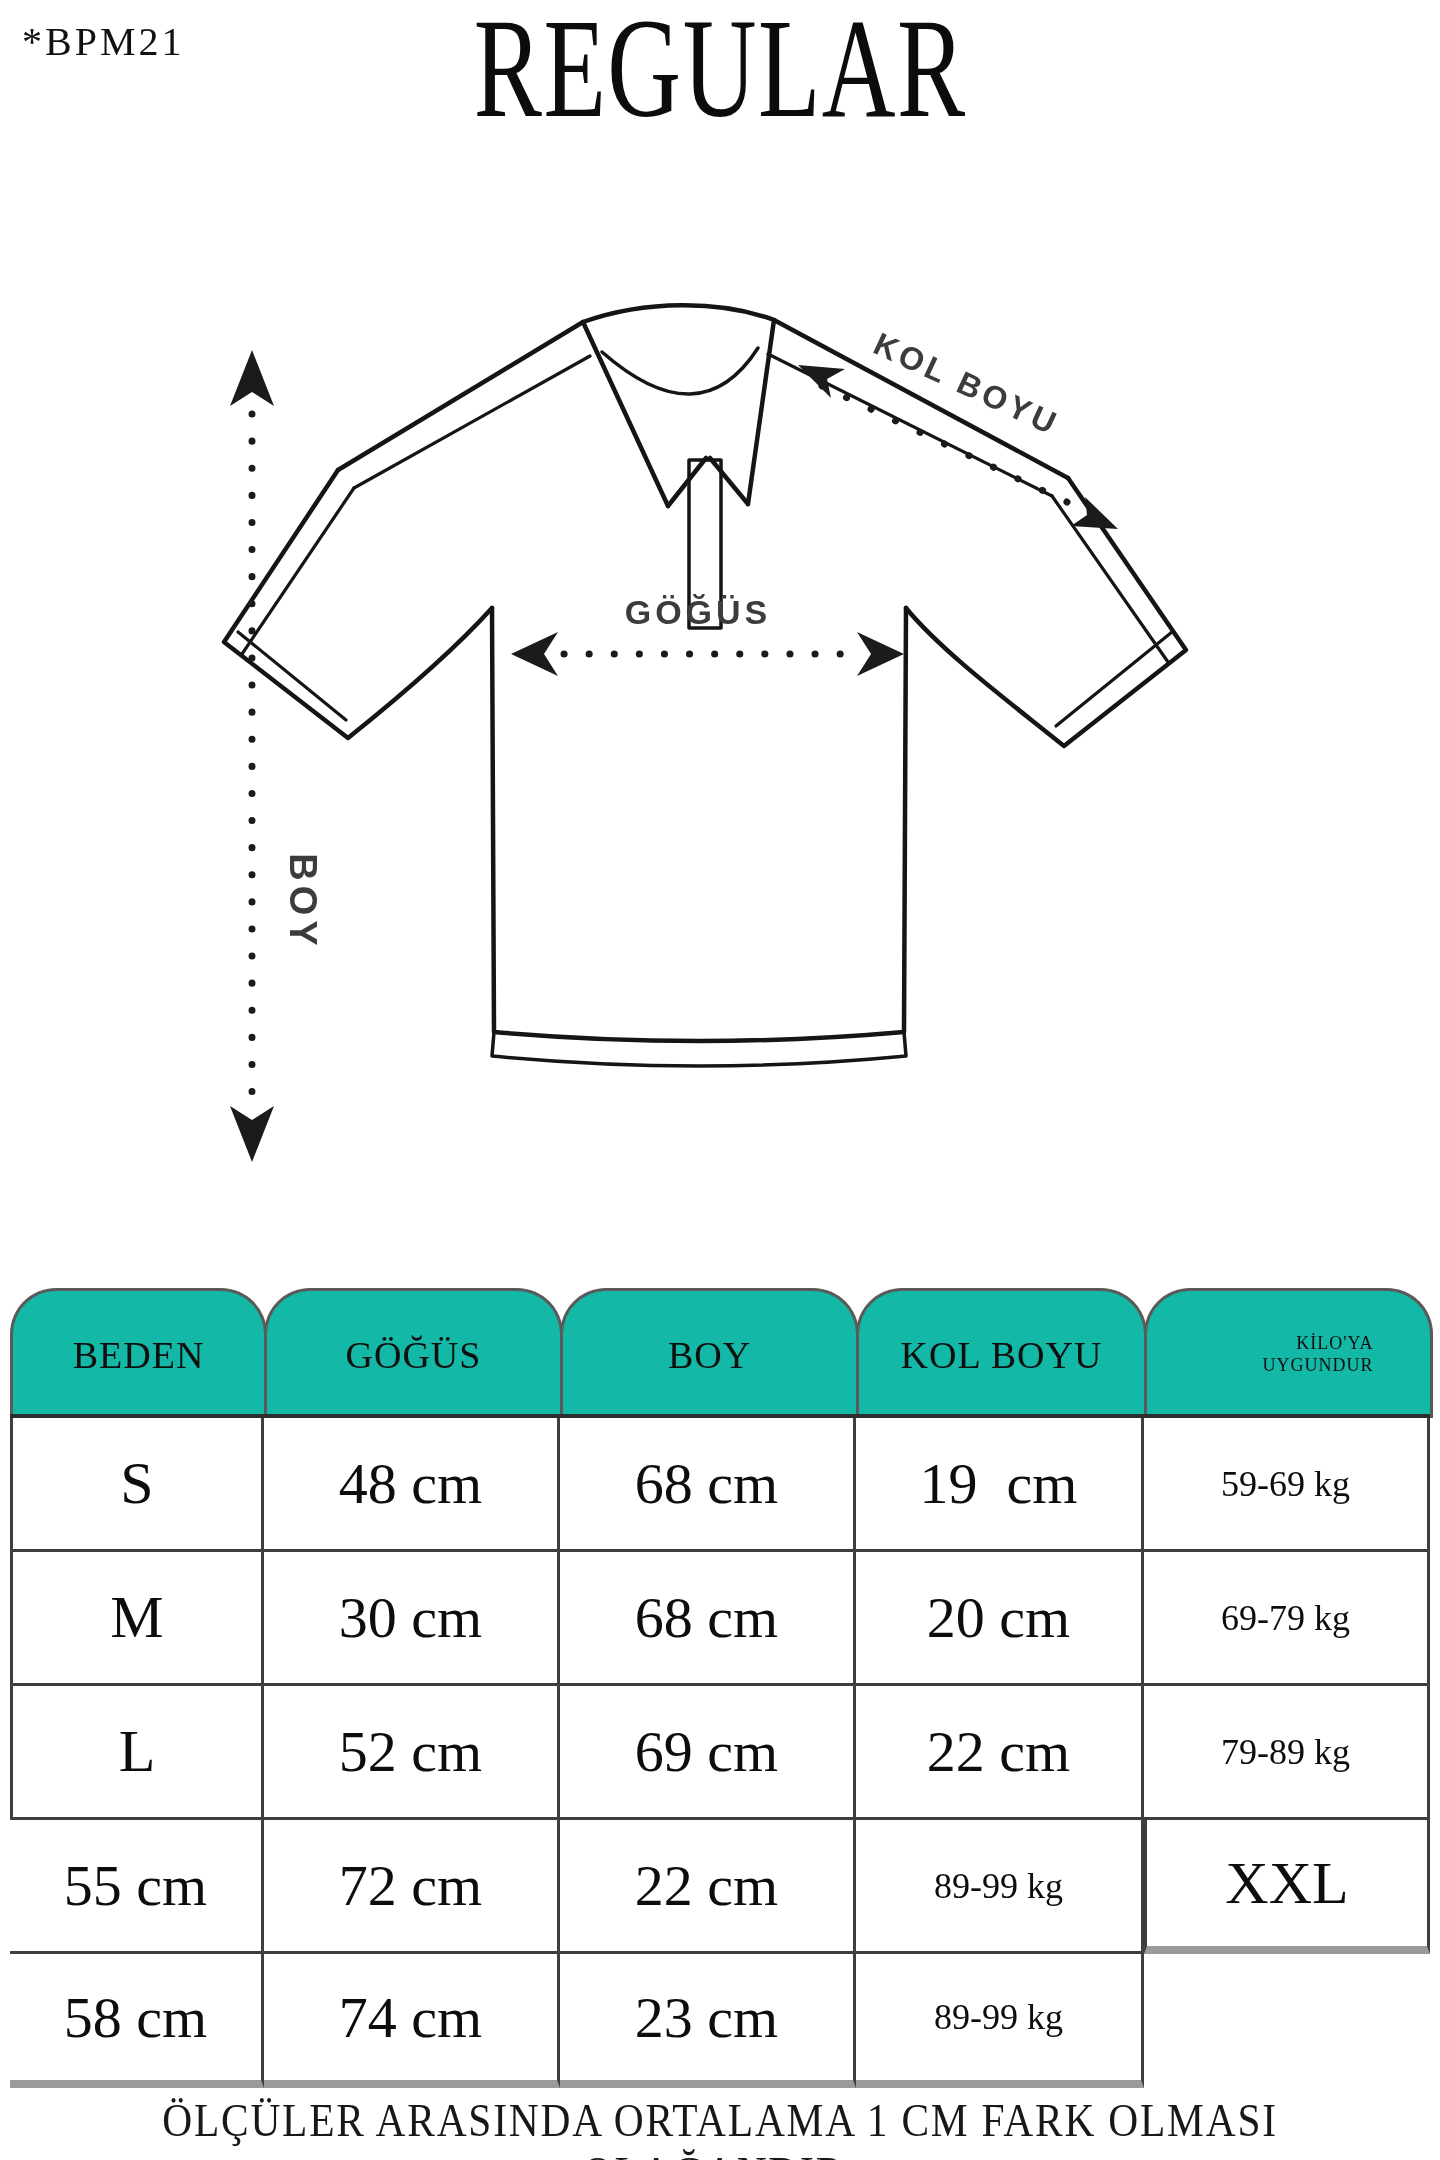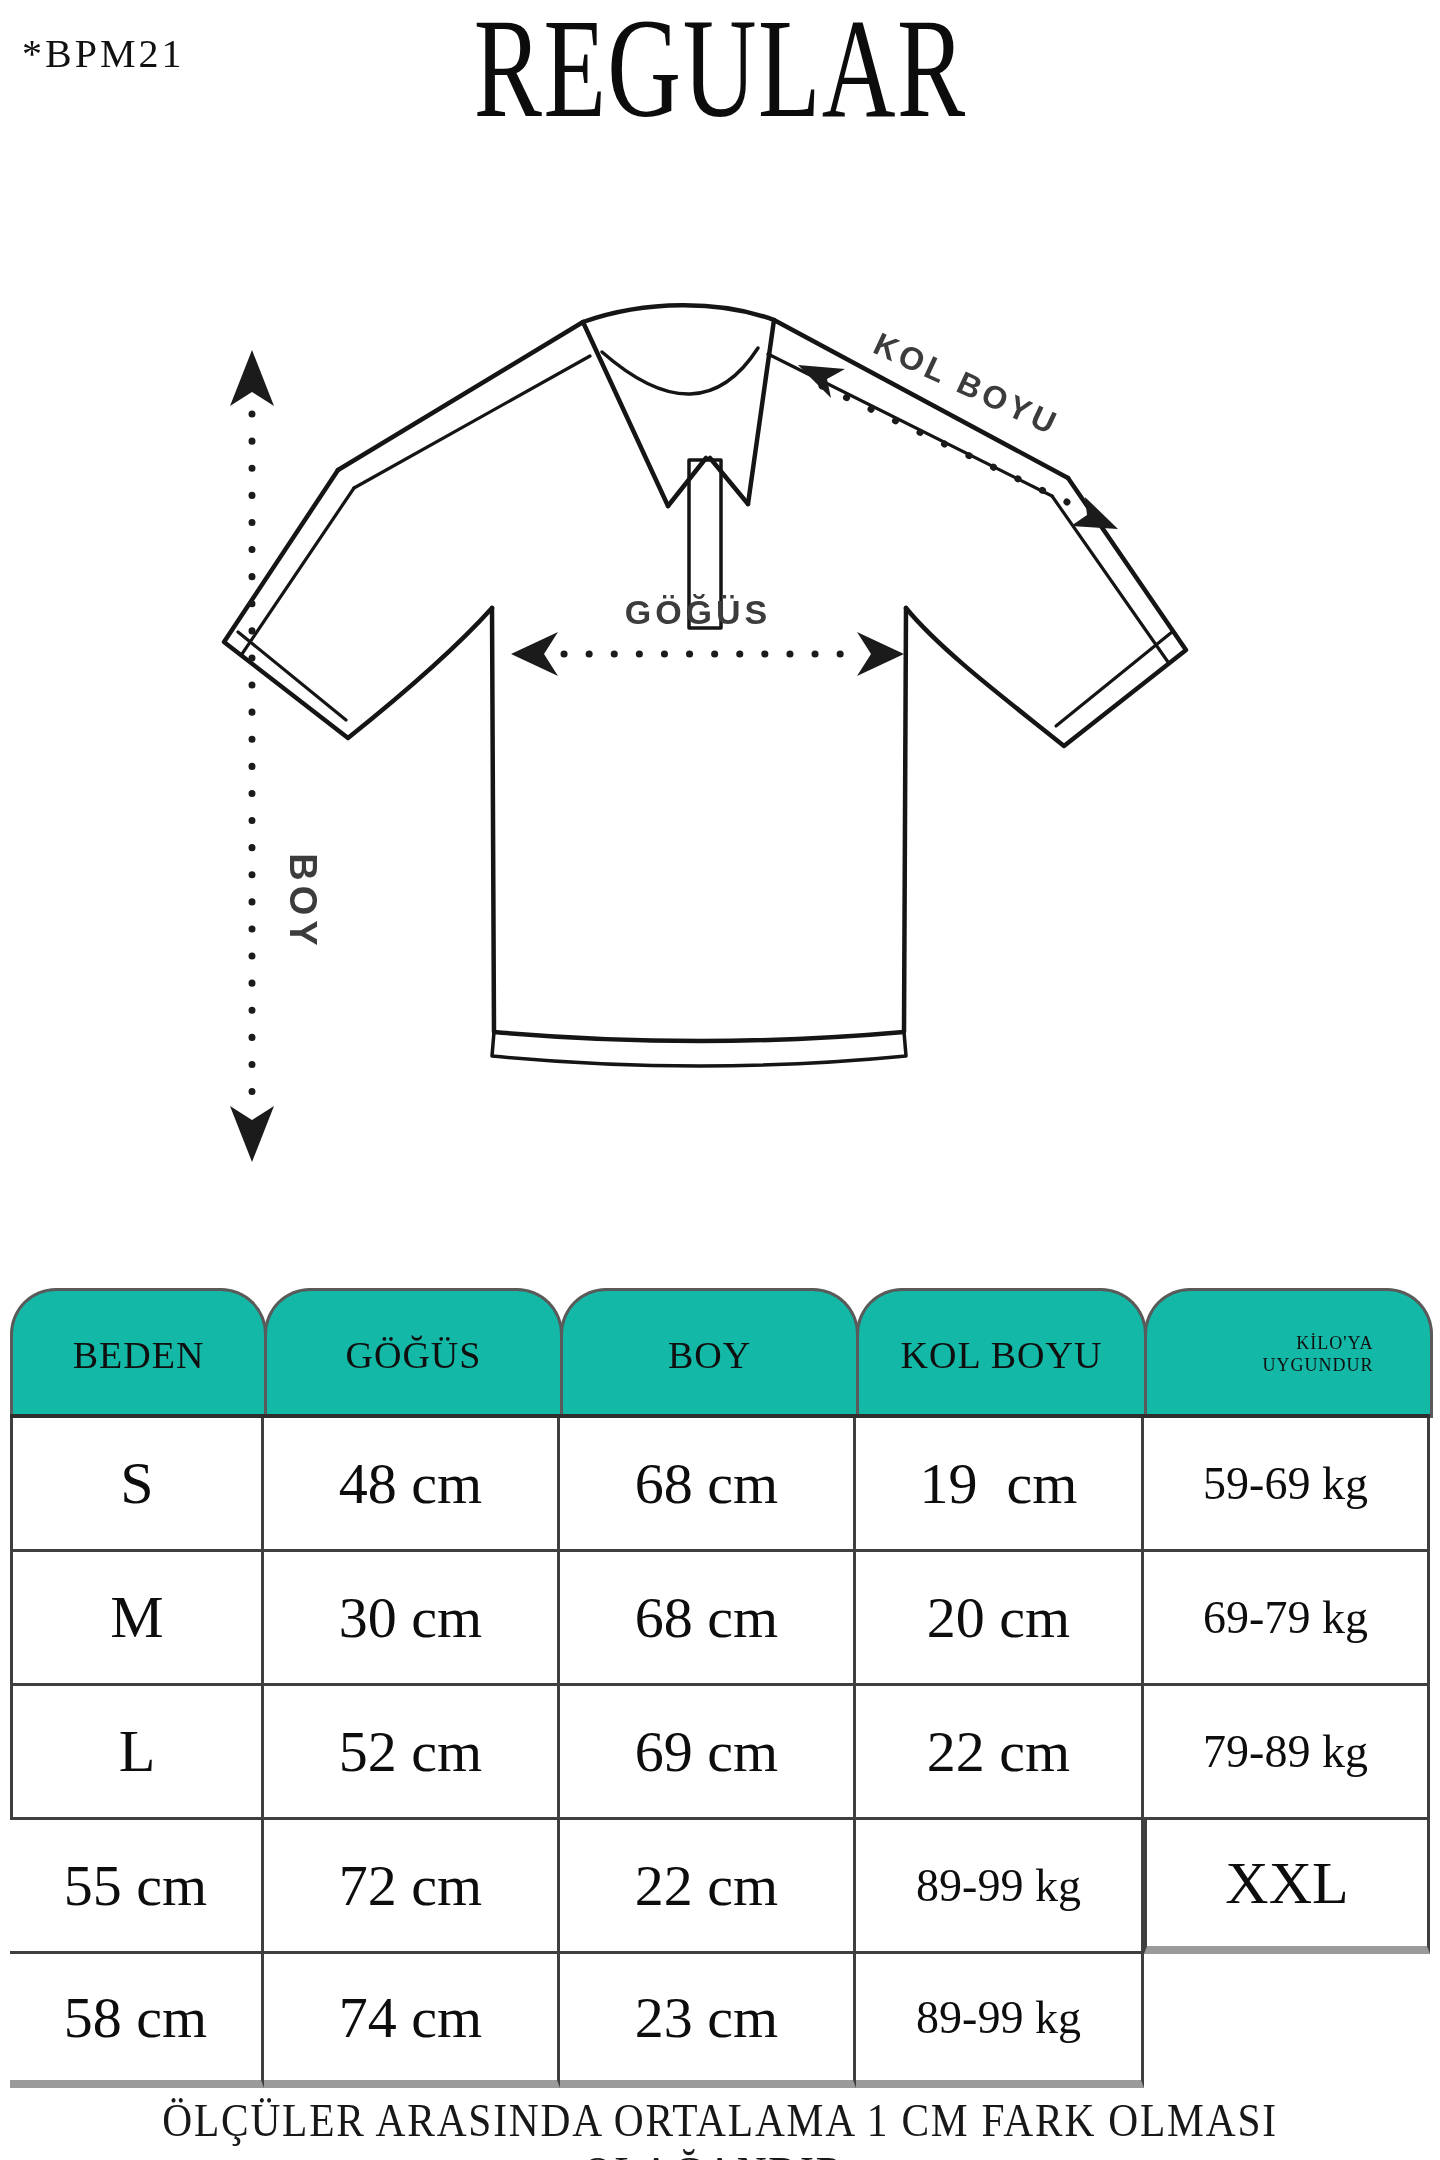--- a/index.html
+++ b/index.html
@@ -4,21 +4,21 @@
 <style>
   html,body{margin:0;padding:0;}
   body{
     width:1440px;height:2160px;position:relative;background:#ffffff;
     font-family:"Liberation Serif", serif;color:#141414;overflow:hidden;
   }
   .abs{position:absolute;}
 
   
   #product-code{
-    left:22px;top:30px;font-size:40px;letter-spacing:3px;color:#111;
+    left:22px;top:18px;font-size:40px;letter-spacing:3px;color:#111;
   }
   #page-title-wrap{left:0;top:-6px;width:100%;text-align:center;}
   #page-title{
     display:inline-block;font-size:142px;line-height:1.05;color:#0c0c0c;
     transform:scaleX(0.72);transform-origin:center top;letter-spacing:2px;
   }
 
   
   #diagram{left:140px;top:290px;width:1200px;height:900px;}
   .dim-label{
@@ -47,21 +47,21 @@
   #header-baseline{
     left:0;top:126px;width:1420px;height:4px;background:#2e2e2e;z-index:2;
   }
   .cell{
     border-right:3px solid #3f3f3f;border-bottom:3px solid #3f3f3f;
     display:flex;align-items:center;justify-content:center;
     font-size:58px;color:#0d0d0d;white-space:pre;background:#fff;
   }
   .cell.first{border-left:3px solid #3f3f3f;}
   .cell.size-col{font-size:60px;}
-  .cell.kg-col{font-size:46px;}
+  .cell.kg-col{font-size:36px;}
   .cell.last-row{border-bottom:8px solid #9a9a9a;text-align:center;}
 
   
   #footer-note-wrap{left:0;top:2094px;width:100%;text-align:center;}
   #footer-note{
     display:inline-block;font-size:46px;letter-spacing:2px;color:#181818;
     transform:scaleX(0.9);transform-origin:center top;
   }
 </style>
 </head>

